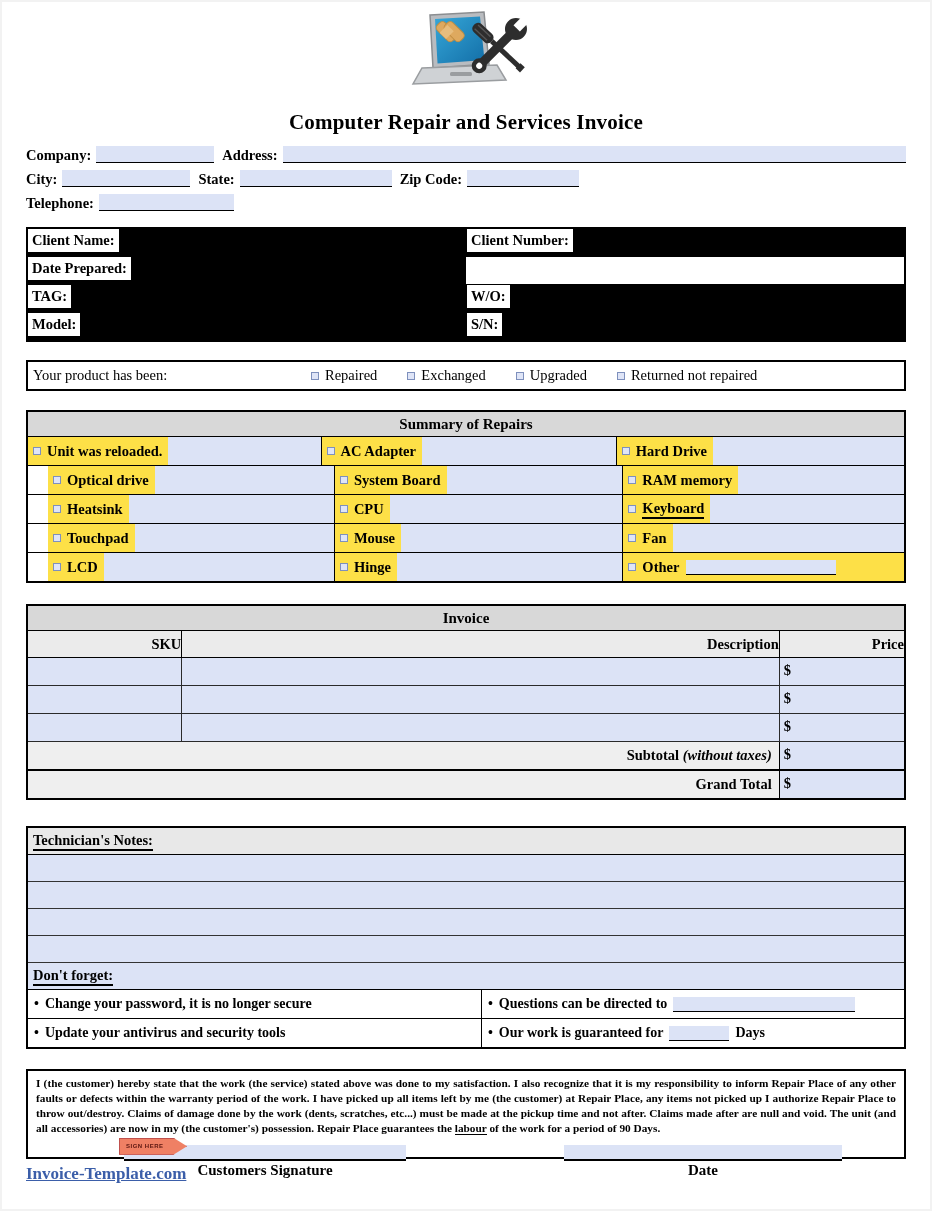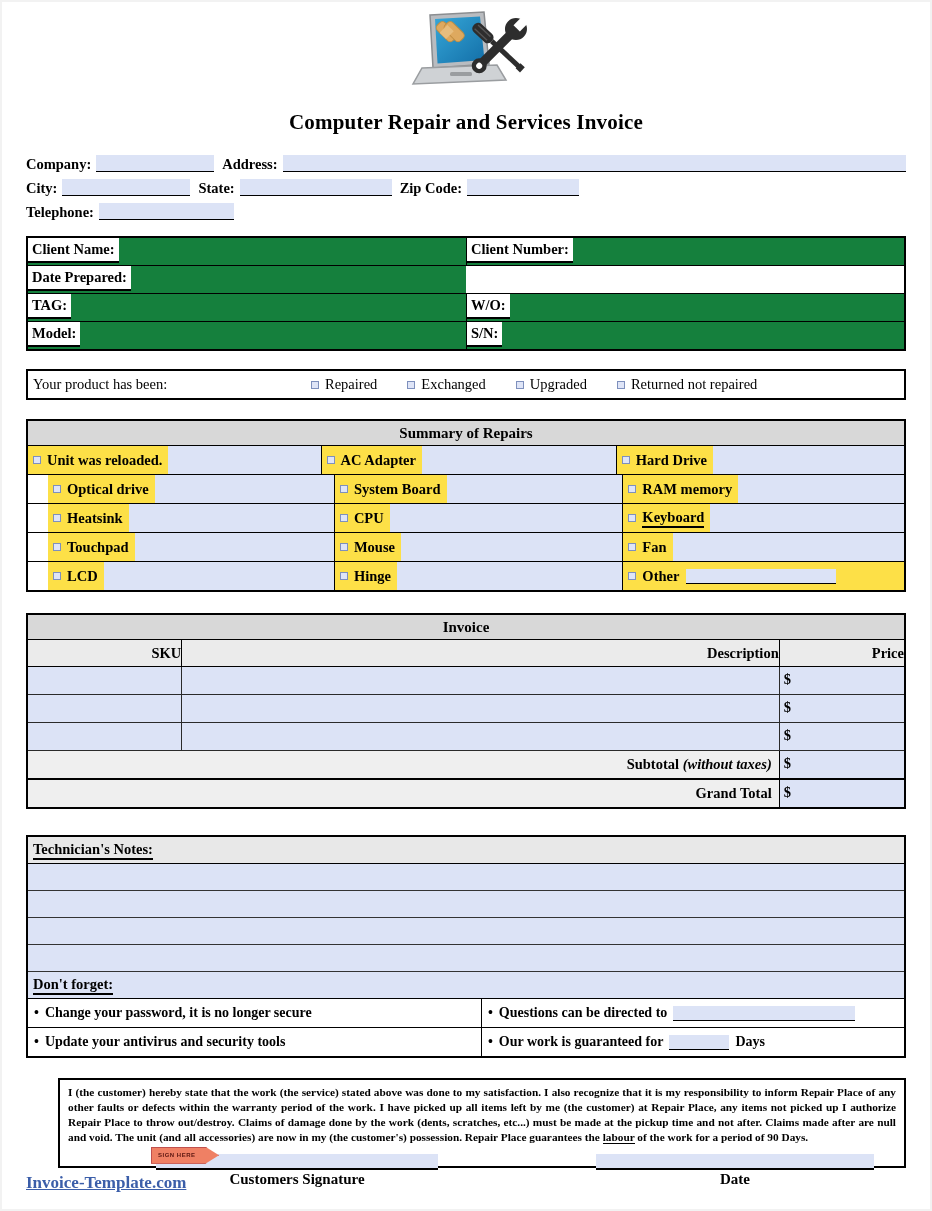--- a/index.html
+++ b/index.html
@@ -9,36 +9,36 @@
     width:932px; height:1211px; margin:0 auto; background:#fff;
     padding:6px 26px 0 26px; position:relative; overflow:hidden;
     box-shadow: inset 0 0 0 2px #f2f2f2;
   }
 
   
   .logo-wrap { display:flex; justify-content:center; padding-top:2px; }
   .page-title { text-align:center; font-size:21px; font-weight:bold; margin-top:12px; letter-spacing:.2px; }
 
   
-  .company { margin-top:14px; font-size:14.5px; font-weight:bold; }
+  .company { margin-top:5px; font-size:14.5px; font-weight:bold; }
   .company .line { display:flex; align-items:flex-end; height:24px; }
   .lbl { white-space:nowrap; }
   .field {
     display:inline-block; height:17px; background:#dce3f6;
     border-bottom:1.6px solid #000; margin:0 8px 1px 5px;
   }
   .w118 { width:118px; } .w128 { width:128px; } .w152 { width:152px; }
   .w112 { width:112px; } .w135 { width:135px; }
   .grow { flex:1; margin-right:0; }
 
   
   .client-table { margin-top:15px; border:2px solid #000; }
   .client-row { display:grid; grid-template-columns:50% 50%; }
   .client-row + .client-row { border-top:1px solid #000; }
-  .c-cell { height:27px; background:#15803d; display:flex; align-items:stretch; font-size:14.5px; font-weight:bold; }
+  .c-cell { height:27px; background:#000000; display:flex; align-items:stretch; font-size:14.5px; font-weight:bold; }
   .c-cell + .c-cell { border-left:1px solid #000; }
   .c-label { background:#fff; display:flex; align-items:center; padding:0 4px 0 4px; border-bottom:2px solid #000; align-self:flex-start; height:25px; }
   .c-fill { flex:1; }
 
   
   .product-box { margin-top:18px; border:2px solid #000; height:31px; display:flex; align-items:center; font-size:14.5px; font-weight:normal; padding-left:5px; }
   .product-label { width:278px; }
   .opts { display:flex; gap:30px; align-items:center;justify-content:flex-end; }
   .opt { display:flex; align-items:center; }
   .cb { width:8px; height:8px; border:1px solid #7e90bd; background:#dfe5f7; margin-right:6px; flex:none; }
@@ -78,21 +78,21 @@
   .df-head { background:#dce3f6; height:27px; display:flex; align-items:center; padding-left:5px; font-size:14.5px; font-weight:bold; border-bottom:1px solid #000; }
   .df-row { display:grid; grid-template-columns:51.7% 48.3%; }
   .df-row + .df-row { border-top:1px solid #000; }
   .df-cell { height:28px; display:flex; align-items:center; font-size:14px; font-weight:bold; padding-left:6px; background:#fff; }
   .df-cell + .df-cell { border-left:1px solid #000; }
   .bullet { margin-right:6px; }
   .df-field { display:inline-block; height:15px; background:#dce3f6; border-bottom:1.6px solid #000; margin:0 6px 0 6px; }
   .df-f-long { width:182px; } .df-f-short { width:60px; }
 
   
-  .legal { margin-top:20px; border:2px solid #000; padding:5px 8px 8px 8px; height:90px;margin-left:32px; }
+  .legal { margin-top:20px; border:2px solid #000; padding:5px 8px 8px 8px; height:90px; }
   .legal-text { font-size:11.3px; font-weight:bold; line-height:1.32; text-align:justify; }
   .legal-text .u { border-bottom:1.5px solid #000; }
   .sig-row { display:flex; margin-top:9px; }
   .sig-group { position:relative; }
   .sig-left { margin-left:88px; width:282px; }
   .sig-right { margin-left:158px; width:278px; }
   .sig-line { height:16px; background:#dce3f6; border-bottom:2px solid #000; }
   .sig-caption { text-align:center; font-size:15px; font-weight:bold; margin-top:1px; }
   .sign-tag {
     position:absolute; top:-7px; left:-5px; width:68px; height:17px;

